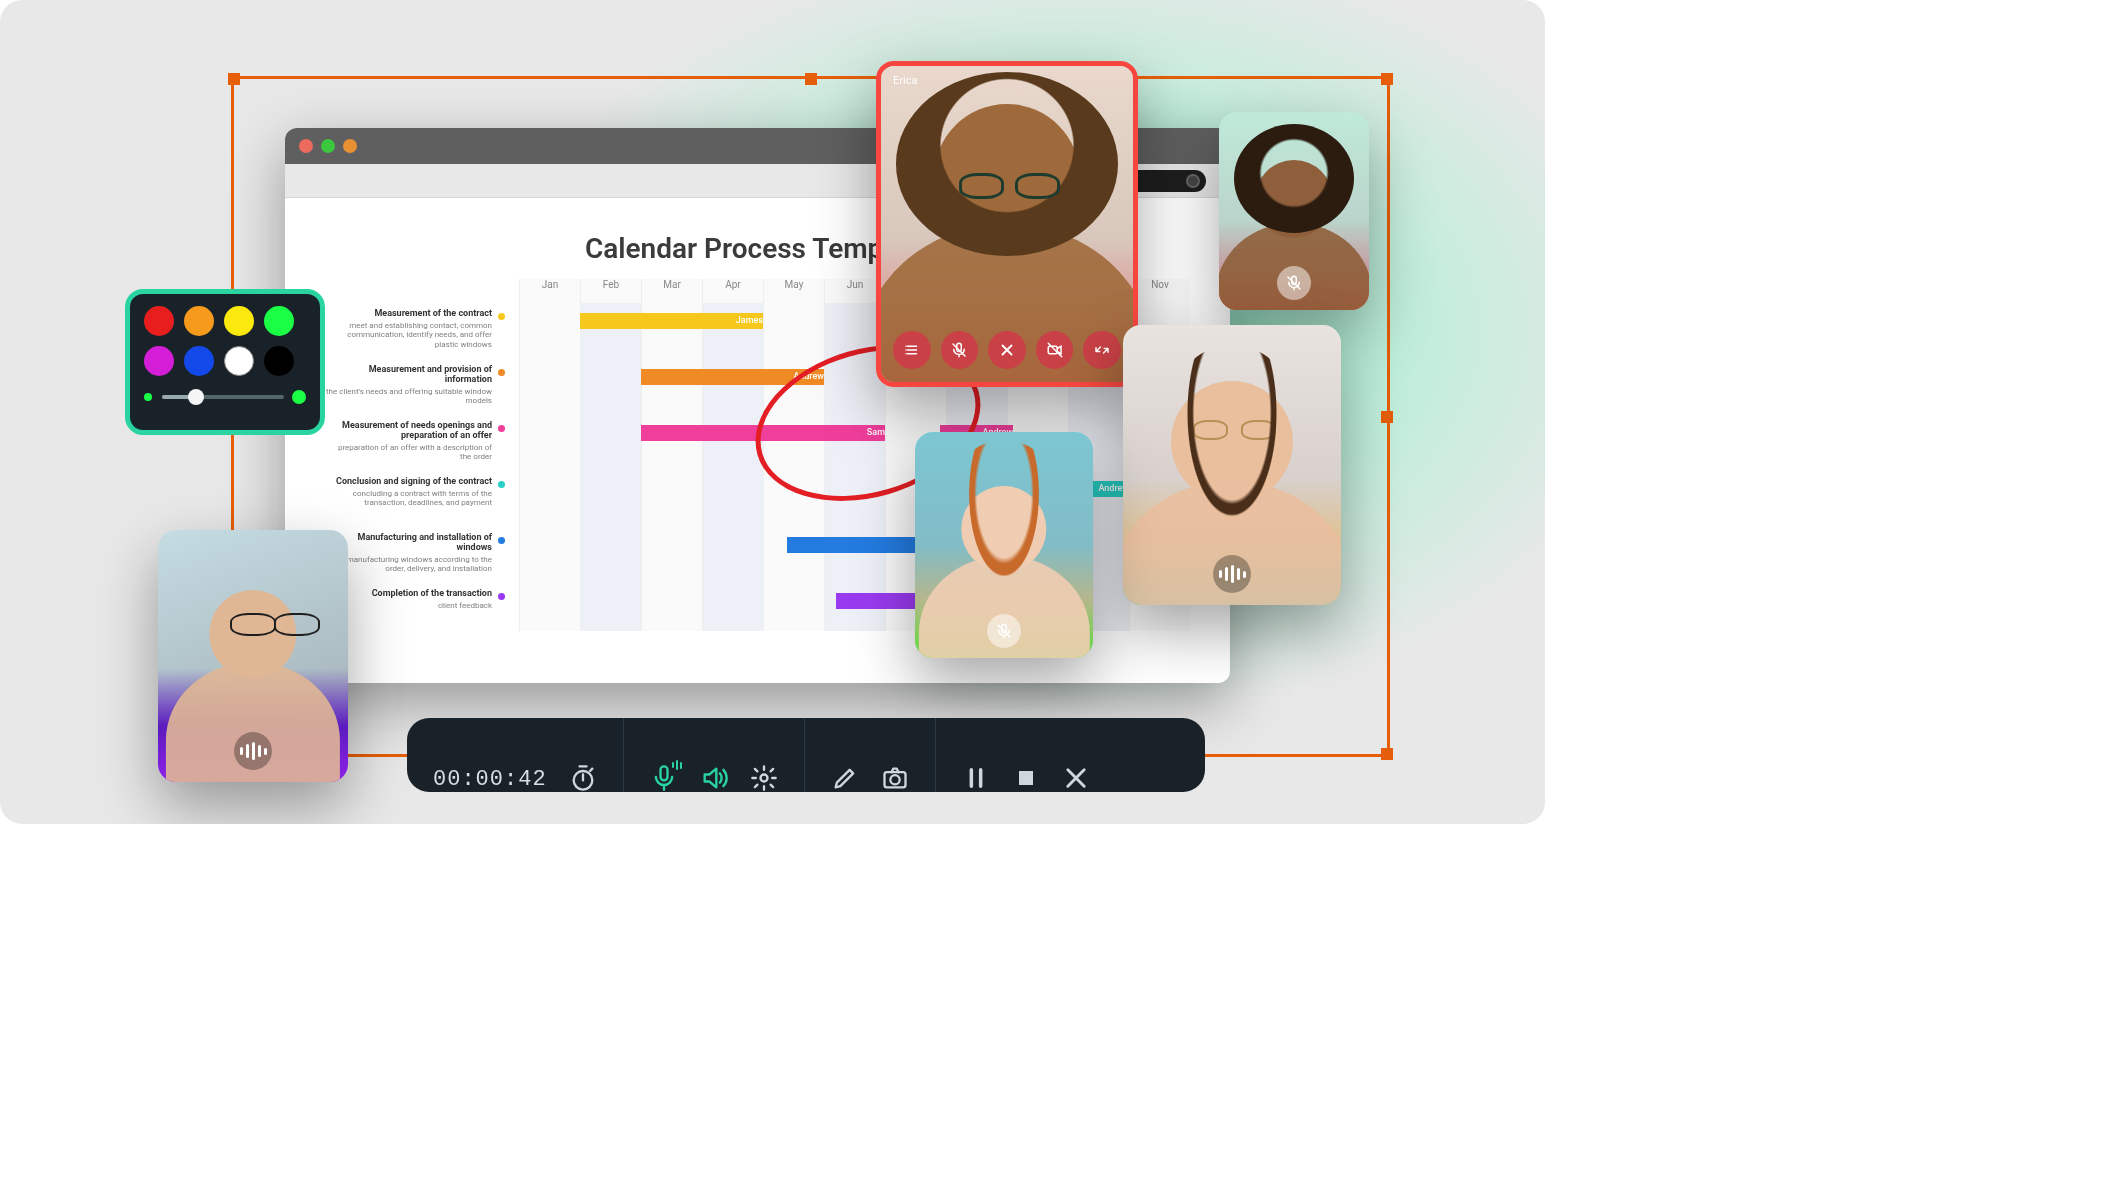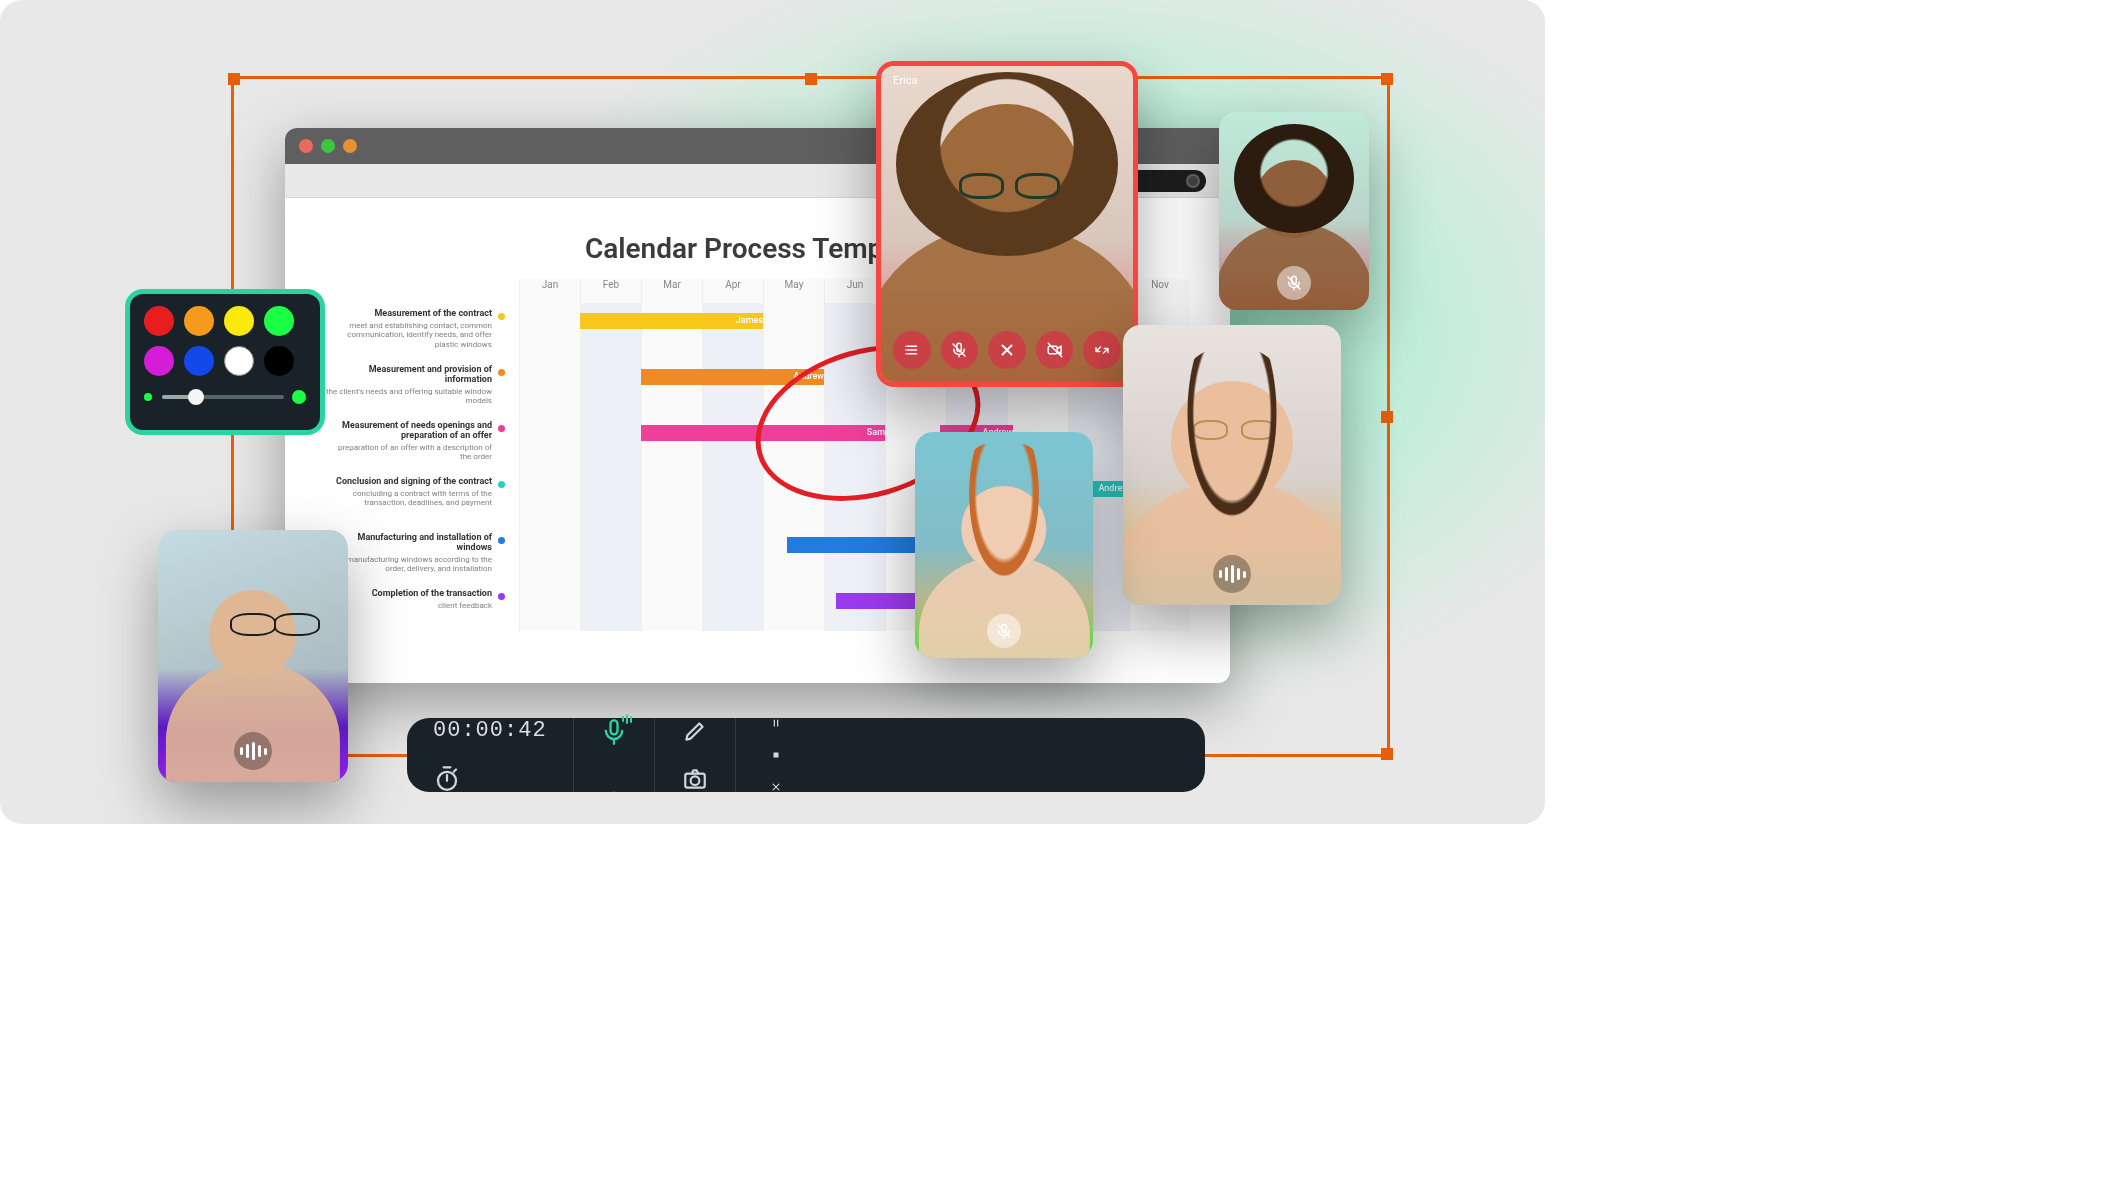--- a/index.html
+++ b/index.html
@@ -213,23 +213,22 @@
 .rec-bar {
   position:absolute;
   left:407px; bottom:32px;
   width:798px; height:74px;
   background:#1a2229;
   border-radius:22px;
   display:flex; align-items:center;
   color:#cfd7de;
 }
 .rec-seg {
-  height:100%; display:flex; align-items:flex-start; gap:22px; padding:0 26px;
+  height:100%; display:flex; align-items:flex-end; gap:22px; padding:0 26px;
   border-right:1px solid #2e3a44;
-  flex-direction:column;
 }
 .rec-seg:last-child { border-right:none; }
 .rec-time { font-family:"Courier New",monospace; font-size:22px; letter-spacing:1px; color:#d7dee4; }
 .ic { width:28px;height:28px;stroke:#cfd7de;stroke-width:2;fill:none;stroke-linecap:round;stroke-linejoin:round; }
 .ic.accent { stroke:#2ad4a0; }
 
 
 svg { display:block; }
 </style>
 </head>

